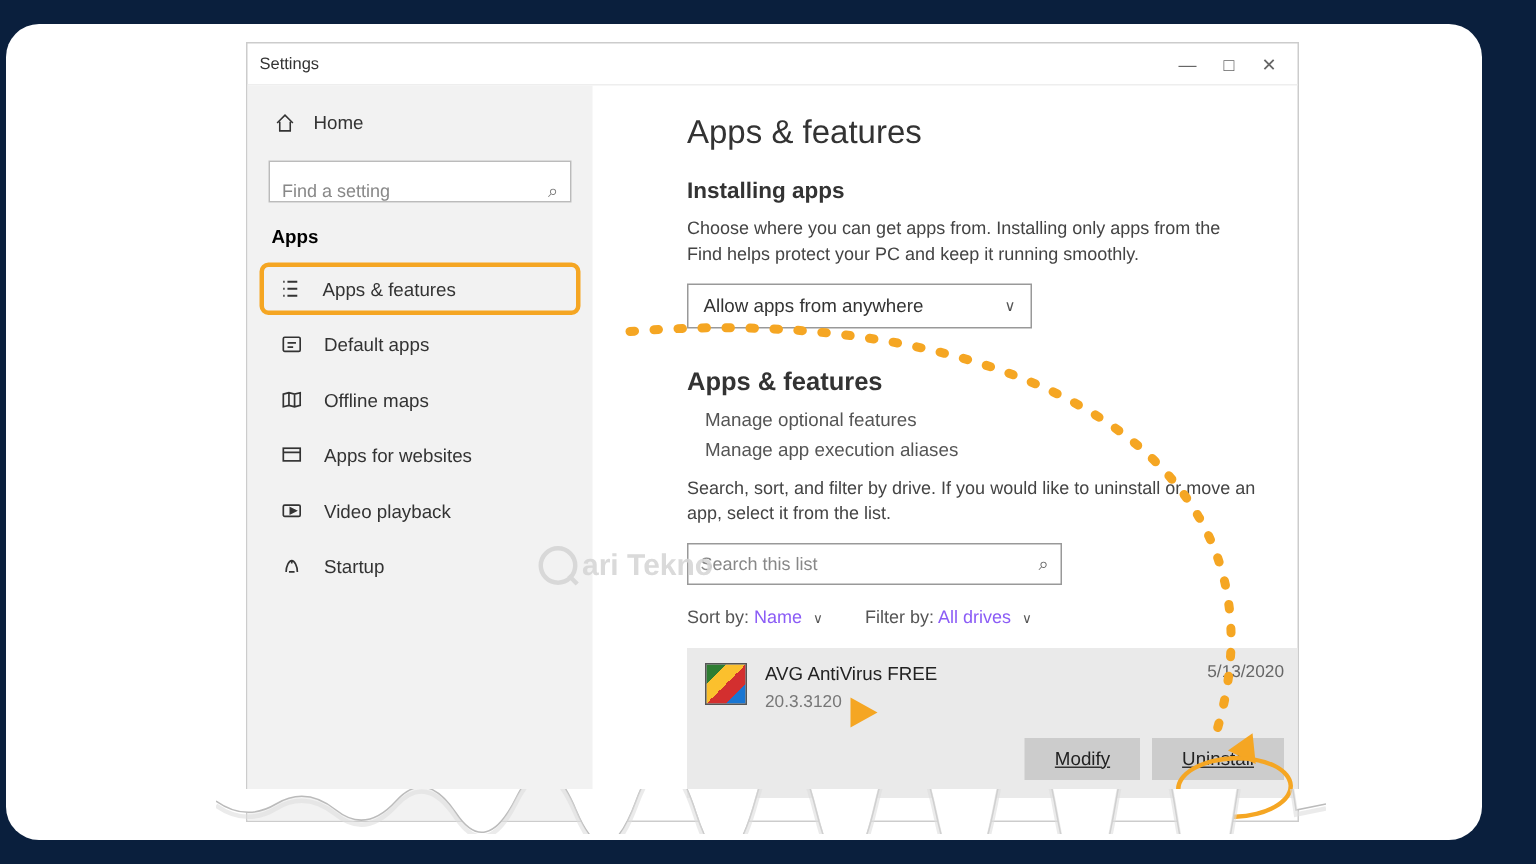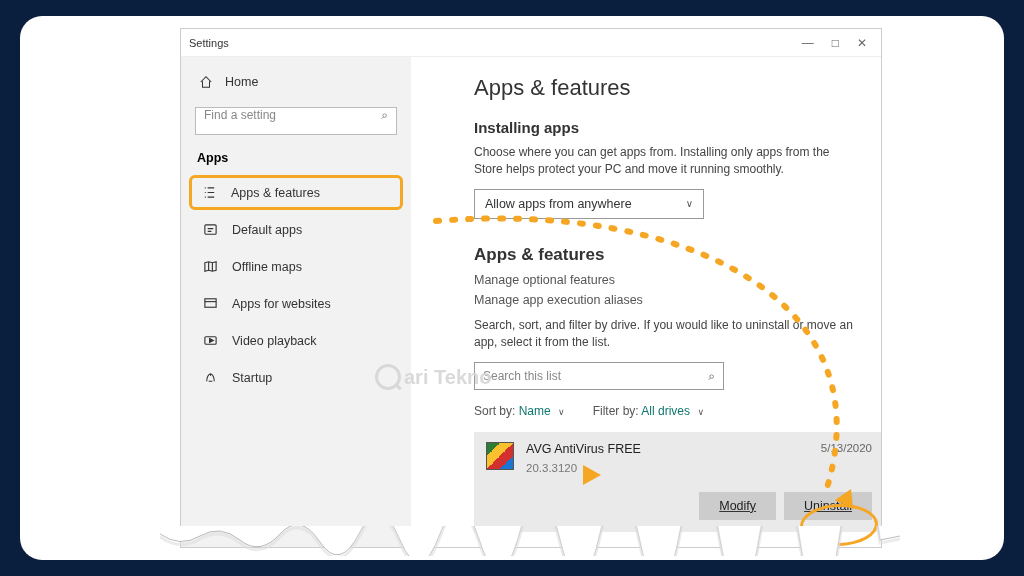--- a/index.html
+++ b/index.html
@@ -6,21 +6,21 @@
   body {
     font-family: "Segoe UI", Arial, sans-serif;
     background: #0a1f3d;
     width: 1024px;
     height: 576px;
     overflow: hidden;
     position: relative;
   }
   .outer-frame {
     position: absolute;
-    top: 16px; left: 20px;
+    top: 16px; left: 4px;
     width: 984px; height: 544px;
     background: #fff;
     border-radius: 22px;
     overflow: hidden;
   }
   .window {
     position: absolute;
     top: 12px; left: 160px;
     width: 702px; height: 520px;
     background: #fff;
@@ -70,21 +70,21 @@
   }
   .home-icon {
     width: 14px; height: 14px;
   }
   .search-box {
     margin: 8px 0 10px 0;
     border: 1px solid #bbb;
     background: #fff;
     height: 28px;
     display: flex;
-    align-items: flex-start;
+    align-items: flex-end;
     padding: 0 8px;
     font-size: 12px;
     color: #888;
   }
   .search-box .mag { margin-left: auto; color: #777; }
   .group-title {
     font-weight: 600;
     font-size: 12.5px;
     color: #000000;
     padding: 4px 2px 8px 2px;
@@ -134,21 +134,21 @@
   .content {
     flex: 1;
     padding: 18px 24px 10px 24px;
     overflow: hidden;
     color: #333;
   }
   .h1 { font-size: 22px; font-weight: 400; margin-bottom: 18px; }
   .h2 { font-size: 15px; font-weight: 600; margin-bottom: 8px; margin-top: 6px;}
   .h2b { font-size: 17px; font-weight: 600; margin-top: 26px; margin-bottom: 8px; }
   .desc { font-size: 12px; color: #444; line-height: 1.45; max-width: 380px; margin-bottom: 10px;}
-  .link { font-size: 12.5px; color: #0067c0; margin: 6px 0; display:block; cursor:pointer; }
+  .link { font-size: 12.5px; color: #0067c0; margin: 6px 12px; display:block; cursor:pointer; }
   .link.gray { color: #555; }
   .dropdown {
     border: 1px solid #999;
     background: #fff;
     height: 30px; width: 230px;
     display: flex; align-items: center;
     padding: 0 10px; font-size: 12.5px;
     cursor: pointer;
   }
   .dropdown .chev { margin-left: auto; font-size: 10px; color:#555;}
@@ -159,21 +159,21 @@
     display: flex; align-items: center;
     padding: 0 8px; font-size: 12px; color:#888;
     margin-top: 10px;
     text-align: right;
   }
   .search-list .mag { margin-left:auto; color:#666; font-size:12px;}
   .sortrow {
     display: flex; gap: 28px; font-size: 12px; color:#555;
     margin-top: 14px;
   }
-  .sortrow .val { color:#0f766e; }
+  .sortrow .val { color:#8b5cf6; }
   .sortrow .chev2 { font-size:9px; margin-left:4px; color:#555;}
   .app-card {
     margin-top: 14px;
     background: #eaeaea;
     padding: 10px 12px 12px 12px;
     width: 410px;
   }
   .app-head { display:flex; align-items:flex-start; gap:12px;}
   .app-icon {
     width: 28px; height:28px;
@@ -295,21 +295,21 @@
           <svg class="nav-icon" viewBox="0 0 16 16" stroke="#333" stroke-width="1.2" fill="none">
               <path d="M4 12c0-4 2-8 4-8s4 4 4 8M6 12h4M8 4v2"></path>
             </svg>
           <span>Startup</span>
         </div>
       </div>
 
       <div class="content">
         <div class="h1">Apps &amp; features</div>
         <div class="h2">Installing apps</div>
-        <div class="desc">Choose where you can get apps from. Installing only apps from the Store helps protect your PC and move it running smoothly.</div>
+        <div class="desc">Choose where you can get apps from. Installing only apps from the Find helps protect your PC and keep it running smoothly.</div>
         <div class="dropdown">
           <span>Allow apps from anywhere</span>
           <span class="chev">∨</span>
         </div>
 
         <div class="h2b">Apps &amp; features</div>
         <span class="link gray">Manage optional features</span>
         <span class="link gray">Manage app execution aliases</span>
         <div class="desc" style="margin-top:10px">Search, sort, and filter by drive. If you would like to uninstall or move an app, select it from the list.</div>
         <div class="search-list">

